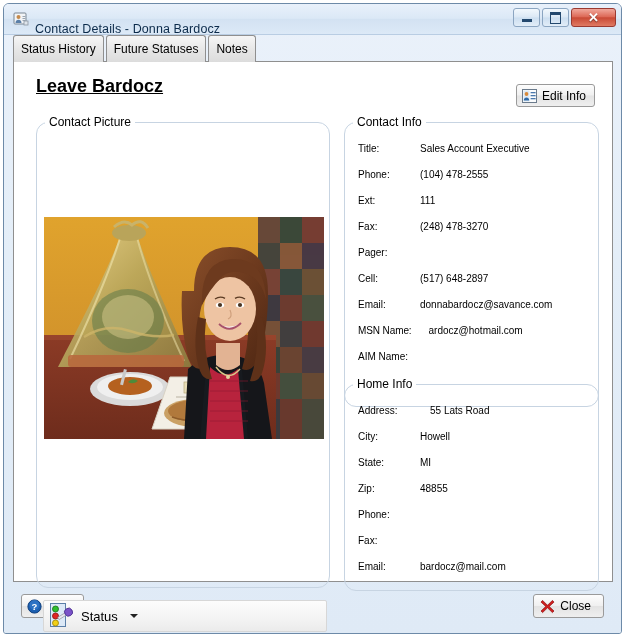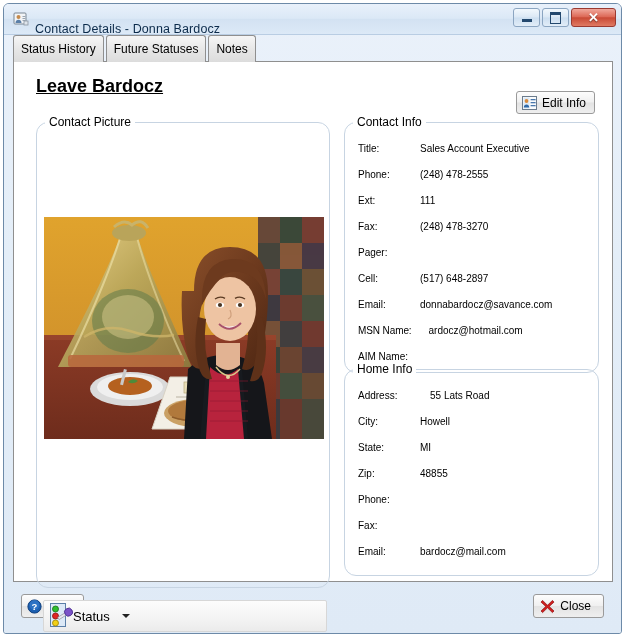--- a/index.html
+++ b/index.html
@@ -125,21 +125,21 @@
   
   .contact-name {
     position: absolute; left: 22px; top: 14px;
     font-size: 18px;
     font-weight: bold;
     color: #000;
     text-decoration: underline;
     white-space: nowrap;
   }
   .hdr-btns {
-    position: absolute; right: 17px; top: 29px;
+    position: absolute; right: 17px; top: 22px;
     display: flex; gap: 8px;
   }
   .btn {
     box-sizing: border-box;
     height: 23px;
     border: 1px solid #9a9a9a;
     border-radius: 3px;
     background: linear-gradient(to bottom, #fdfdfd 0%, #f0f0f0 48%, #e3e3e3 52%, #efefef 100%);
     display: flex; align-items: center;
     padding: 0 8px 0 5px;
@@ -162,22 +162,22 @@
     position: absolute;
     top: -8px; left: 8px;
     background: #ffffff;
     padding: 0 4px;
     font-size: 12px;
     color: #000;
     white-space: nowrap;
   }
 
   #gb-picture { left: 22px; top: 60px; width: 294px; height: 466px; }
-  #gb-contactinfo { left: 330px; top: 60px; width: 255px; height: 251px; }
-  #gb-homeinfo { left: 330px; top: 307px; width: 255px; height: 207px; }
+  #gb-contactinfo { left: 330px; top: 60px; width: 255px; height: 285px; }
+  #gb-homeinfo { left: 330px; top: 322px; width: 255px; height: 207px; }
 
   .photo {
     position: absolute;
     left: 7px; top: 94px;
     width: 280px; height: 222px;
     background: #c08a2e;
     overflow: hidden;
   }
   .photo svg { display: block; }
 
@@ -203,20 +203,21 @@
     left: 29px; top: 538px;
     width: 284px; height: 32px;
     box-sizing: border-box;
     border: 1px solid #d7d7d7;
     border-radius: 2px;
     background: linear-gradient(to bottom, #fcfcfc 0%, #f3f3f3 60%, #ebebeb 100%);
     display: flex; align-items: center;
     padding-left: 5px;
   }
   .status-label {
+    margin-left: 8px;
     font-size: 13px;
     color: #000;
   }
   .status-caret {
     margin-left: 12px;
     width: 0; height: 0;
     border-left: 4px solid transparent;
     border-right: 4px solid transparent;
     border-top: 4px solid #222;
   }
@@ -437,21 +438,21 @@
 
       <div class="group" id="gb-contactinfo">
         <span class="legend">Contact Info</span>
 
         <div class="row" style="top:20px">
           <span class="lbl">Title:</span>
           <span class="val">Sales Account Executive</span>
         </div>
         <div class="row" style="top:46px">
           <span class="lbl">Phone:</span>
-          <span class="val">(248) 478-2555</span>
+          <span class="val">(104) 478-2555</span>
         </div>
         <div class="row" style="top:72px">
           <span class="lbl">Ext:</span>
           <span class="val">111</span>
         </div>
         <div class="row" style="top:98px">
           <span class="lbl">Fax:</span>
           <span class="val">(248) 478-3270</span>
         </div>
         <div class="row" style="top:124px">

